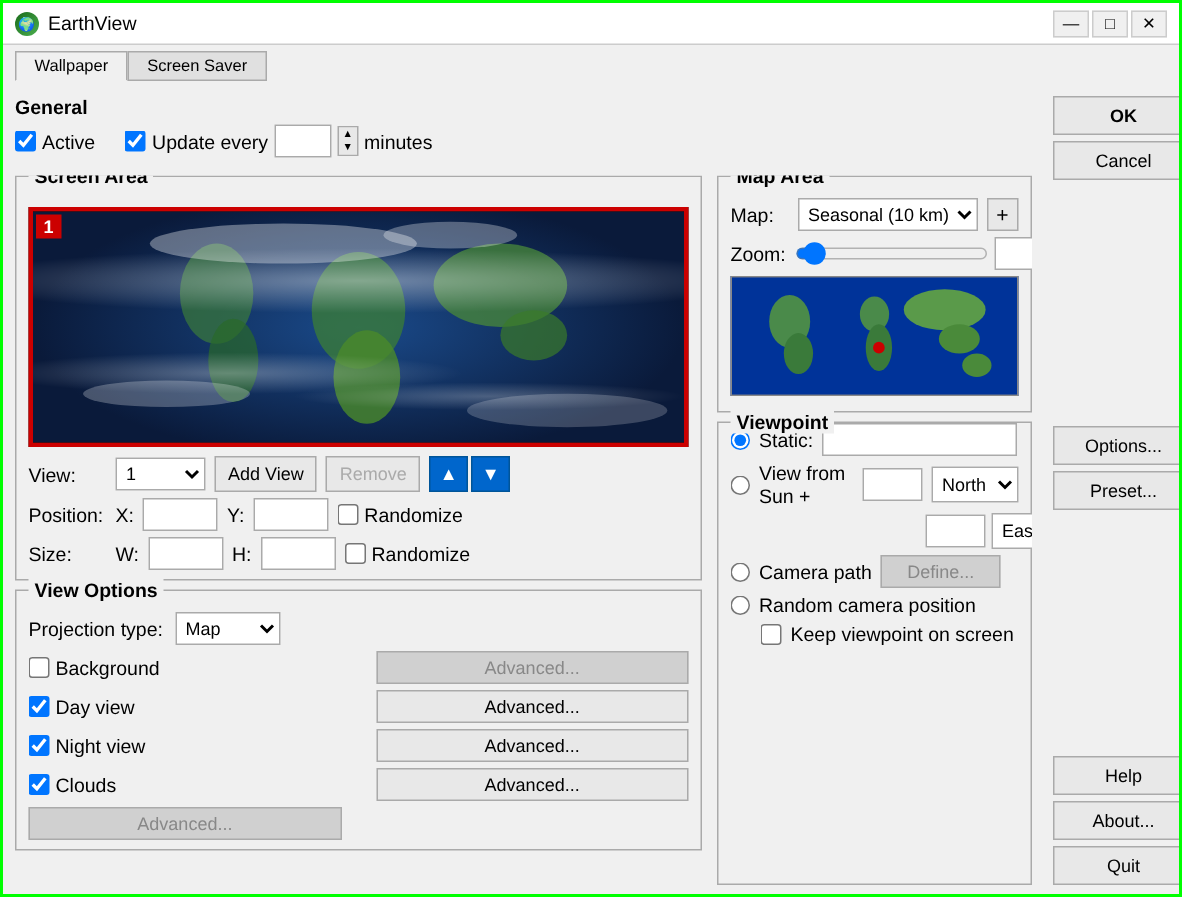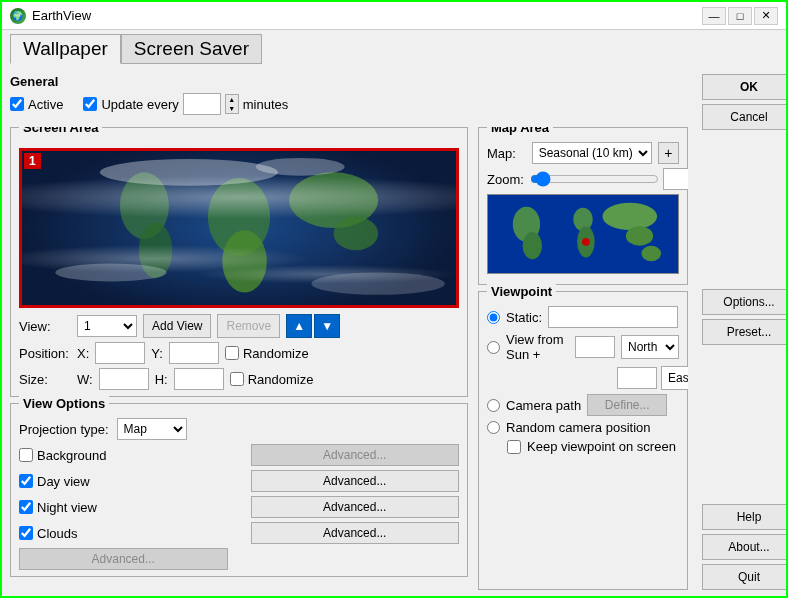--- a/index.html
+++ b/index.html
@@ -92,21 +92,21 @@
     .tab-bar {
       display: flex;
       gap: 0;
       margin-bottom: 4px;
     }
     .tab {
       padding: 3px 12px;
       border: 1px solid #aaa;
       background: #e0e0e0;
       cursor: pointer;
-      font-size: 19px;
+      font-size: 11px;
     }
     .tab.active {
       background: #f0f0f0;
       border-bottom: 1px solid #f0f0f0;
       font-weight: normal;
     }
     .section-label {
       font-weight: bold;
       margin-bottom: 4px;
       font-size: 13px;
@@ -617,21 +617,21 @@
                 <ellipse cx="148" cy="22" rx="28" ry="14" fill="#5a9a4a"></ellipse>
                 <ellipse cx="158" cy="42" rx="14" ry="10" fill="#4a8a3a"></ellipse>
 
                 <ellipse cx="170" cy="60" rx="10" ry="8" fill="#4a8a3a"></ellipse>
 
                 <circle cx="103" cy="48" r="4" fill="#cc0000"></circle>
               </svg>
             </div>
           </div>
 
-          <div class="group-box viewpoint-section" style="padding-top:14px; flex: 1;">
+          <div class="group-box viewpoint-section" style="padding-top:0; flex: 1;">
             <span class="group-box-title">Viewpoint</span>
 
             <div class="radio-row">
               <input type="radio" name="viewpoint" checked="" style="">
               <span>Static:</span>
               <input type="text" class="static-coords" style="">
             </div>
 
             <div style="margin-bottom:4px;">
               <div class="radio-row">

